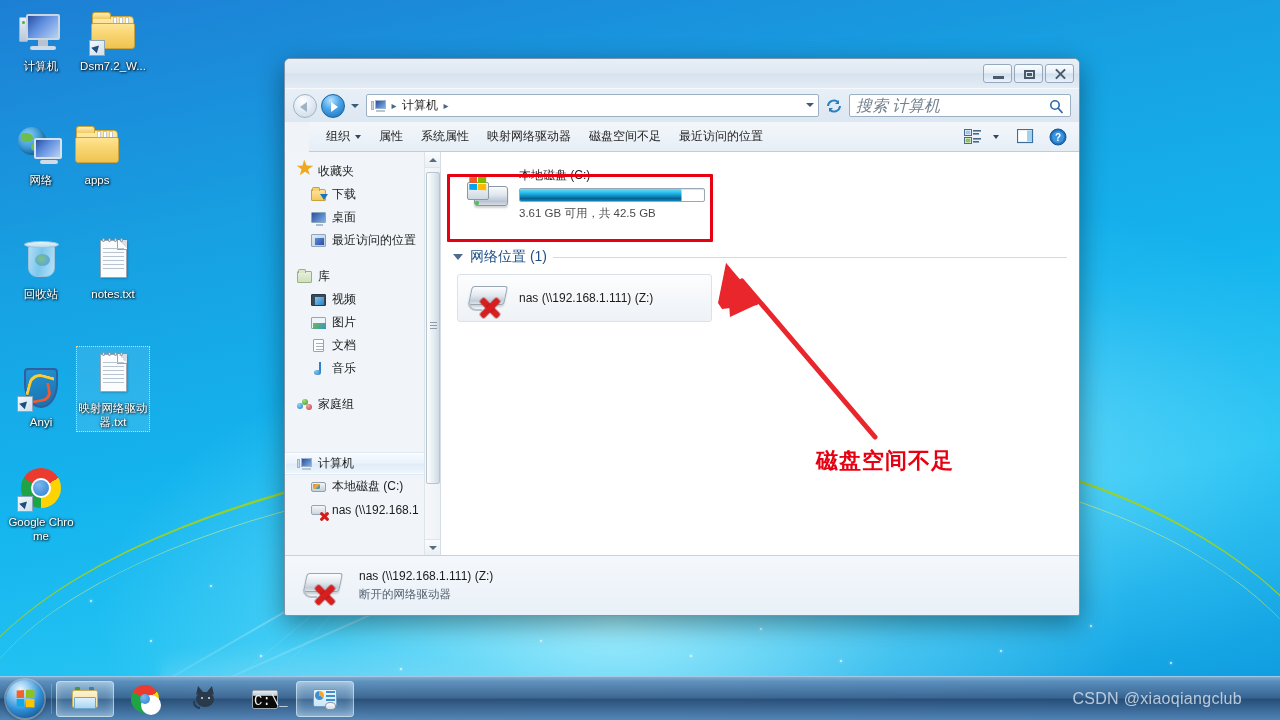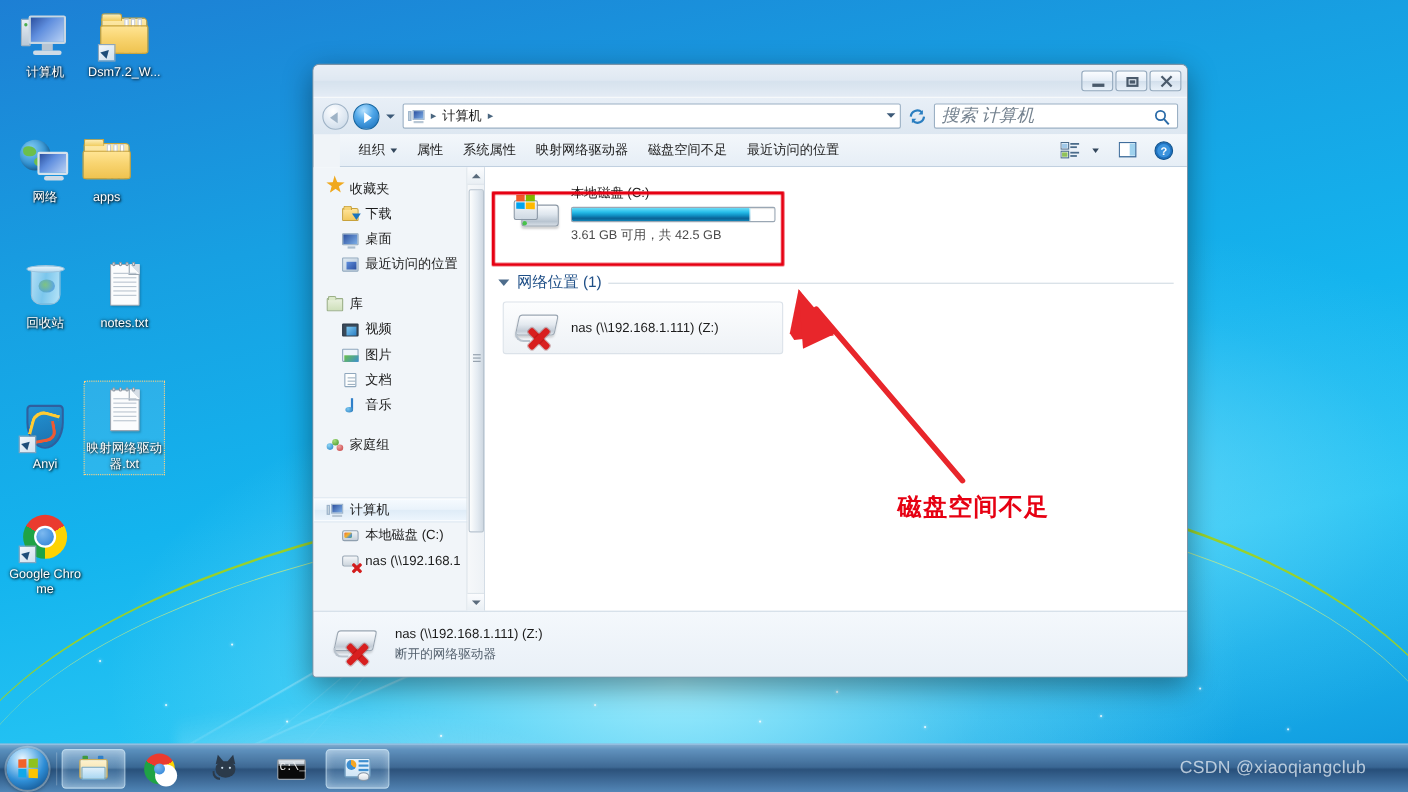--- a/index.html
+++ b/index.html
@@ -569,21 +569,21 @@
 
   
   .ti-cmd .scr {
     position:absolute; left:2px; top:6px; width:26px; height:19px;
     background:#0a0a0a; border:1px solid #9aa6b2; border-radius:2px;
   }
   .ti-cmd .scr::before {
     content:""; position:absolute; left:0; top:0; right:0; height:4px;
     background: linear-gradient(180deg,#e8edf2,#c3ccd6); border-bottom:1px solid #9aa6b2;
   }
-  .ti-cmd .p { position:absolute; left:4px; top:9px; color:#f2f2f2; font-size:10px;
+  .ti-cmd .p { position:absolute; left:4px; top:9px; color:#f2f2f2; font-size:14px;
     font-family:"Liberation Mono","DejaVu Sans Mono",monospace; }
 
   
   .ti-ctl .panel {
     position:absolute; left:3px; top:5px; width:24px; height:18px;
     background: linear-gradient(180deg,#eaf4fc,#cfe6f7); border:1px solid #6f9dc0; border-radius:2px;
   }
   .ti-ctl .pie { position:absolute; left:5px; top:7px; width:9px; height:9px; border-radius:50%;
     background: conic-gradient(#f5a623 0 35%, #3f8fd0 35% 100%); }
   .ti-ctl .rows { position:absolute; left:16px; top:7px; width:9px; }

